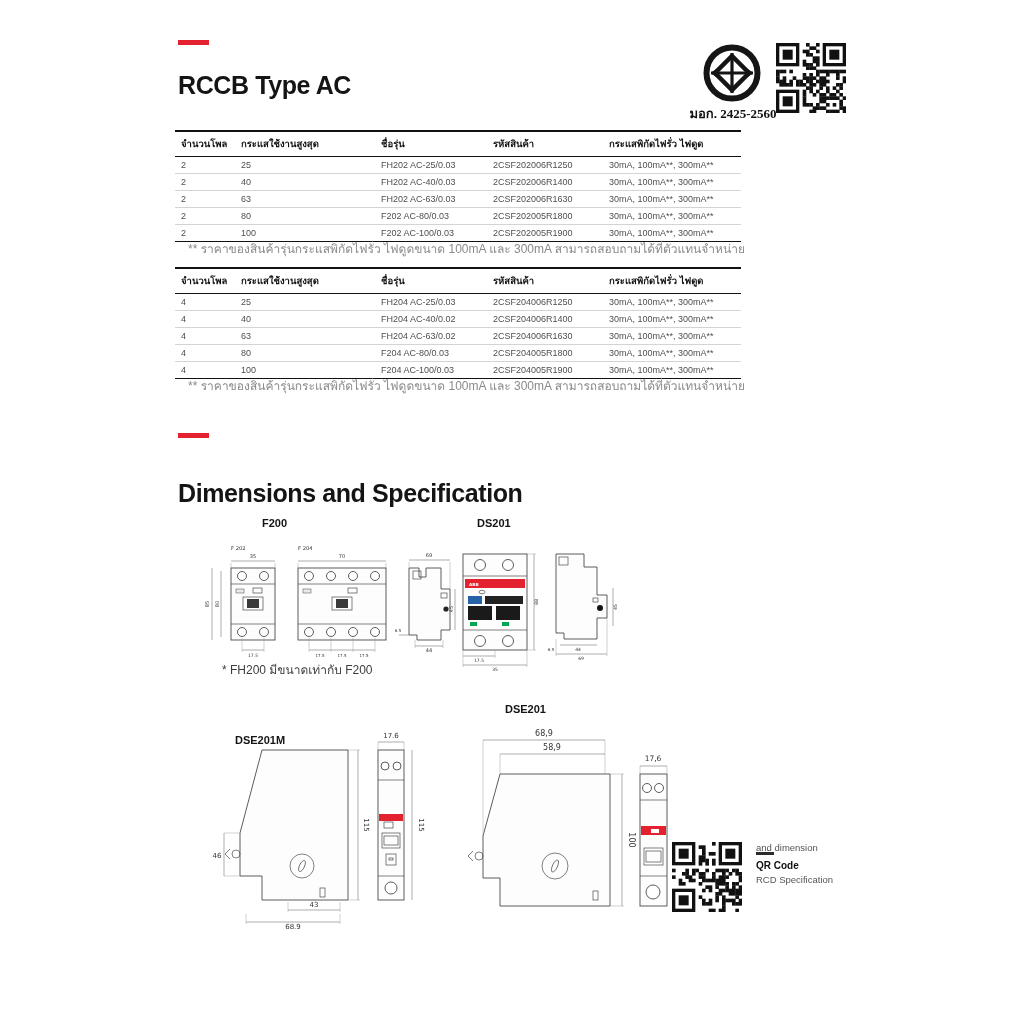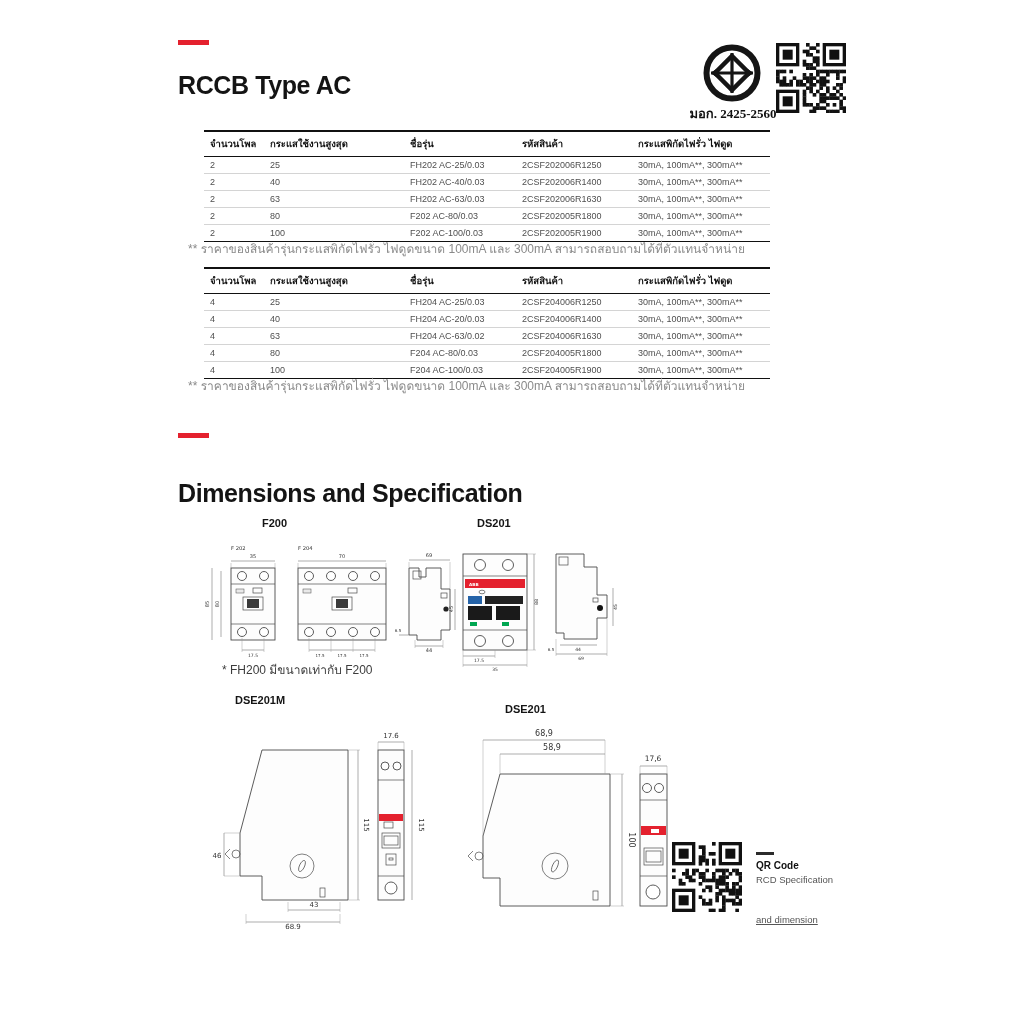--- a/index.html
+++ b/index.html
@@ -4,21 +4,21 @@
 <style>
   html,body{margin:0;padding:0;}
   body{width:1024px;height:1024px;background:#ffffff;font-family:"Liberation Sans","DejaVu Sans",sans-serif;color:#1a1a1a;}
   #page{position:relative;width:1024px;height:1024px;background:#fff;overflow:hidden;}
 
   .dash{position:absolute;width:31px;height:5px;background:#e4212e;}
   .h1{position:absolute;left:178px;font-size:25px;font-weight:800;letter-spacing:-0.4px;color:#141414;}
 
   .tis-text{position:absolute;left:686px;width:94px;text-align:center;font-family:"Liberation Serif","DejaVu Serif",serif;font-weight:bold;font-size:13px;color:#111;}
 
-  table.spec{position:absolute;left:204px;width:566px;border-collapse:collapse;table-layout:fixed;}
+  table.spec{position:absolute;left:175px;width:566px;border-collapse:collapse;table-layout:fixed;}
   table.spec th{font-size:9.5px;font-weight:bold;color:#111;text-align:left;border-top:2.5px solid #111;border-bottom:1.8px solid #111;padding:4px 3px 5px 6px;white-space:nowrap;}
   table.spec td{font-size:9px;color:#4f4f4f;border-bottom:1px solid #d4d4d4;padding:3px 3px 3px 6px;white-space:nowrap;}
   table.spec tbody tr:last-child td{border-bottom:1.6px solid #111;}
   table.spec col.c1{width:60px}table.spec col.c2{width:140px}table.spec col.c3{width:112px}table.spec col.c4{width:116px}table.spec col.c5{width:138px}
 
   .footnote{position:absolute;left:188px;font-size:12px;color:#8a8a8a;}
 
   .dwg-label{position:absolute;font-size:11px;font-weight:bold;color:#141414;}
   .dwg-note{position:absolute;font-size:12px;color:#3c3c3c;}
 
@@ -273,21 +273,21 @@
         <tr>
           <td>4</td>
           <td>25</td>
           <td>FH204 AC-25/0.03</td>
           <td>2CSF204006R1250</td>
           <td>30mA, 100mA**, 300mA**</td>
         </tr>
         <tr>
           <td>4</td>
           <td>40</td>
-          <td>FH204 AC-20/0.03</td>
+          <td>FH204 AC-40/0.02</td>
           <td>2CSF204006R1400</td>
           <td>30mA, 100mA**, 300mA**</td>
         </tr>
         <tr>
           <td>4</td>
           <td>63</td>
           <td>FH204 AC-63/0.02</td>
           <td>2CSF204006R1630</td>
           <td>30mA, 100mA**, 300mA**</td>
         </tr>
@@ -427,21 +427,21 @@
     <text class="dt" font-size="4.5" text-anchor="middle" transform="rotate(-90 157 59)" x="157" y="59">45</text>
     <line class="dim" x1="100" y1="97" x2="137" y2="97"></line>
     <text class="dt" x="118" y="102.5" font-size="4.5" text-anchor="middle">44</text>
     <line class="dim" x1="96" y1="106" x2="147" y2="106"></line>
       <line class="ext" x1="96" y1="91" x2="96" y2="108"></line>
       <line class="ext" x1="147" y1="70" x2="147" y2="108"></line>
     <text class="dt" x="121" y="111.5" font-size="4.5" text-anchor="middle">69</text>
     <text class="dt" x="91" y="103" font-size="4" text-anchor="middle">6.5</text>
   </svg>
 
-  <div class="dwg-label" style="left:222px;top:694px;padding-left:13px;">DSE201M</div>
+  <div class="dwg-label" style="left:222px;top:734px;padding-left:13px;">DSE201M</div>
   <svg style="position:absolute;left:200px;top:718px;" width="235" height="212" viewBox="0 0 235 212">
 
     <path class="body" d="M62,32 H148 V182 H62 V158 H40 V115 Z"></path>
     <circle class="det" cx="36" cy="136" r="4"></circle>
     <path class="det" d="M30,131 l-5,5 l5,5"></path>
     <circle class="det" cx="102" cy="148" r="12"></circle>
     <ellipse class="det" cx="102" cy="148" rx="2.5" ry="6" transform="rotate(25 102 148)"></ellipse>
     <rect class="det" x="120" y="170" width="5" height="9"></rect>
     <line class="dim" x1="24" y1="115" x2="24" y2="158"></line>
       <line class="ext" x1="24" y1="115" x2="40" y2="115"></line>
@@ -638,15 +638,15 @@
       <rect x="46.66666666666667" y="0" width="23.333333333333336" height="23.333333333333336" fill="#111"></rect>
       <rect x="50" y="3.3333333333333335" width="16.666666666666668" height="16.666666666666668" fill="#fff"></rect>
       <rect x="53.333333333333336" y="6.666666666666667" width="10" height="10" fill="#111"></rect>
       <rect x="0" y="46.66666666666667" width="23.333333333333336" height="23.333333333333336" fill="#111"></rect>
       <rect x="3.3333333333333335" y="50" width="16.666666666666668" height="16.666666666666668" fill="#fff"></rect>
       <rect x="6.666666666666667" y="53.333333333333336" width="10" height="10" fill="#111"></rect>
     </svg>
   <div class="qr-dash"></div>
   <div class="qr-title">QR Code</div>
   <div class="qr-line" style="top:874px;">RCD Specification</div>
-  <div class="qr-line" style="top:914px;text-decoration:underline;">and dimension</div>
+  <div class="qr-line" style="top:842px;">and dimension</div>
 
 </div>
 
 </body></html>

